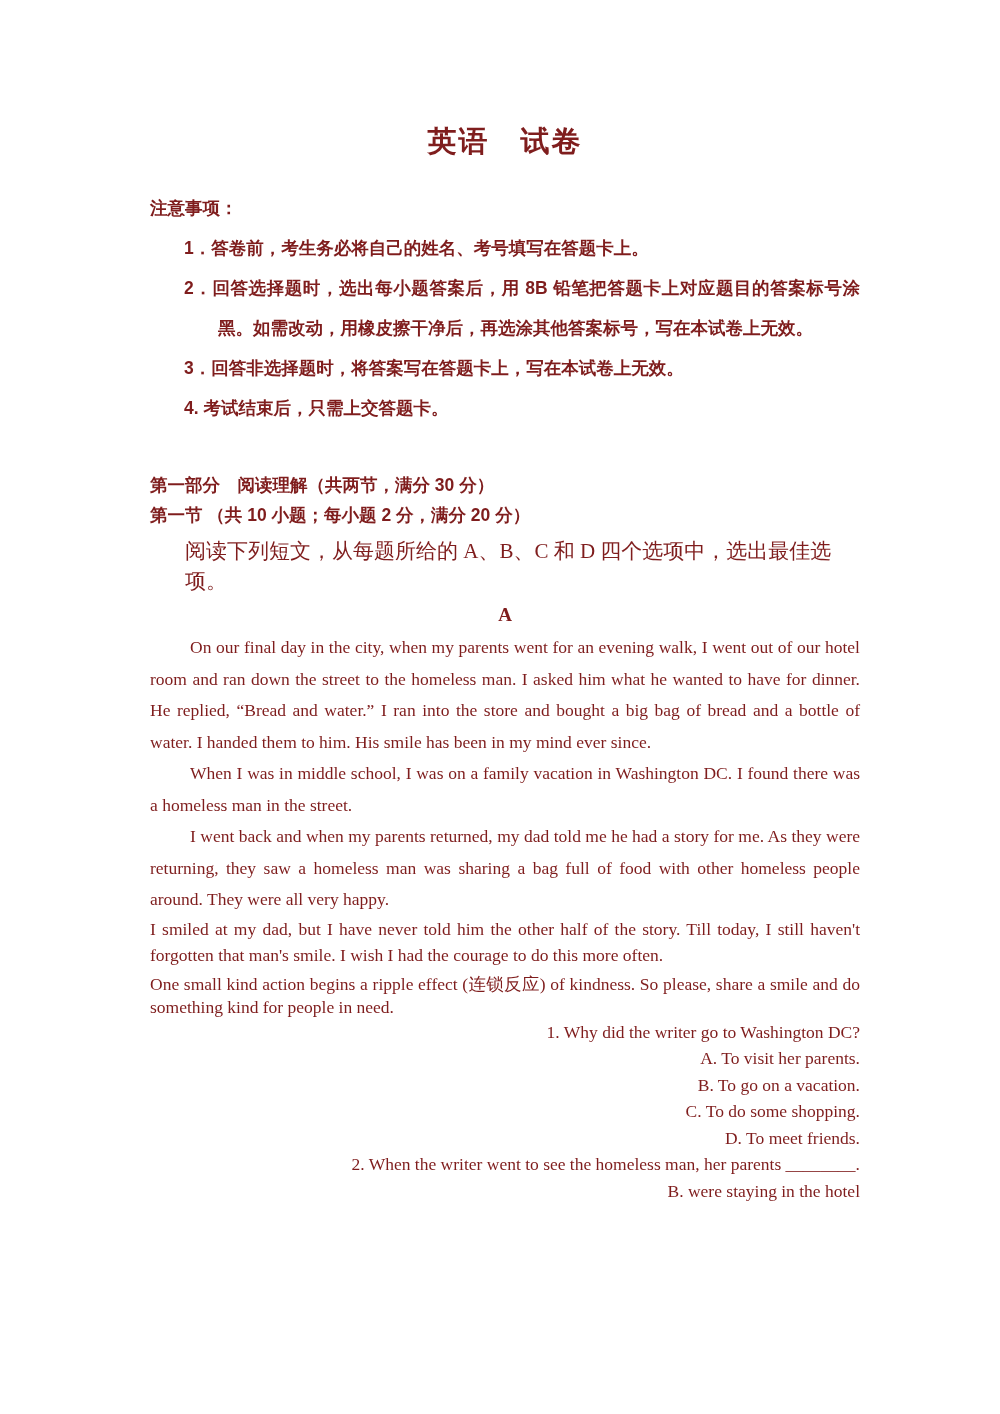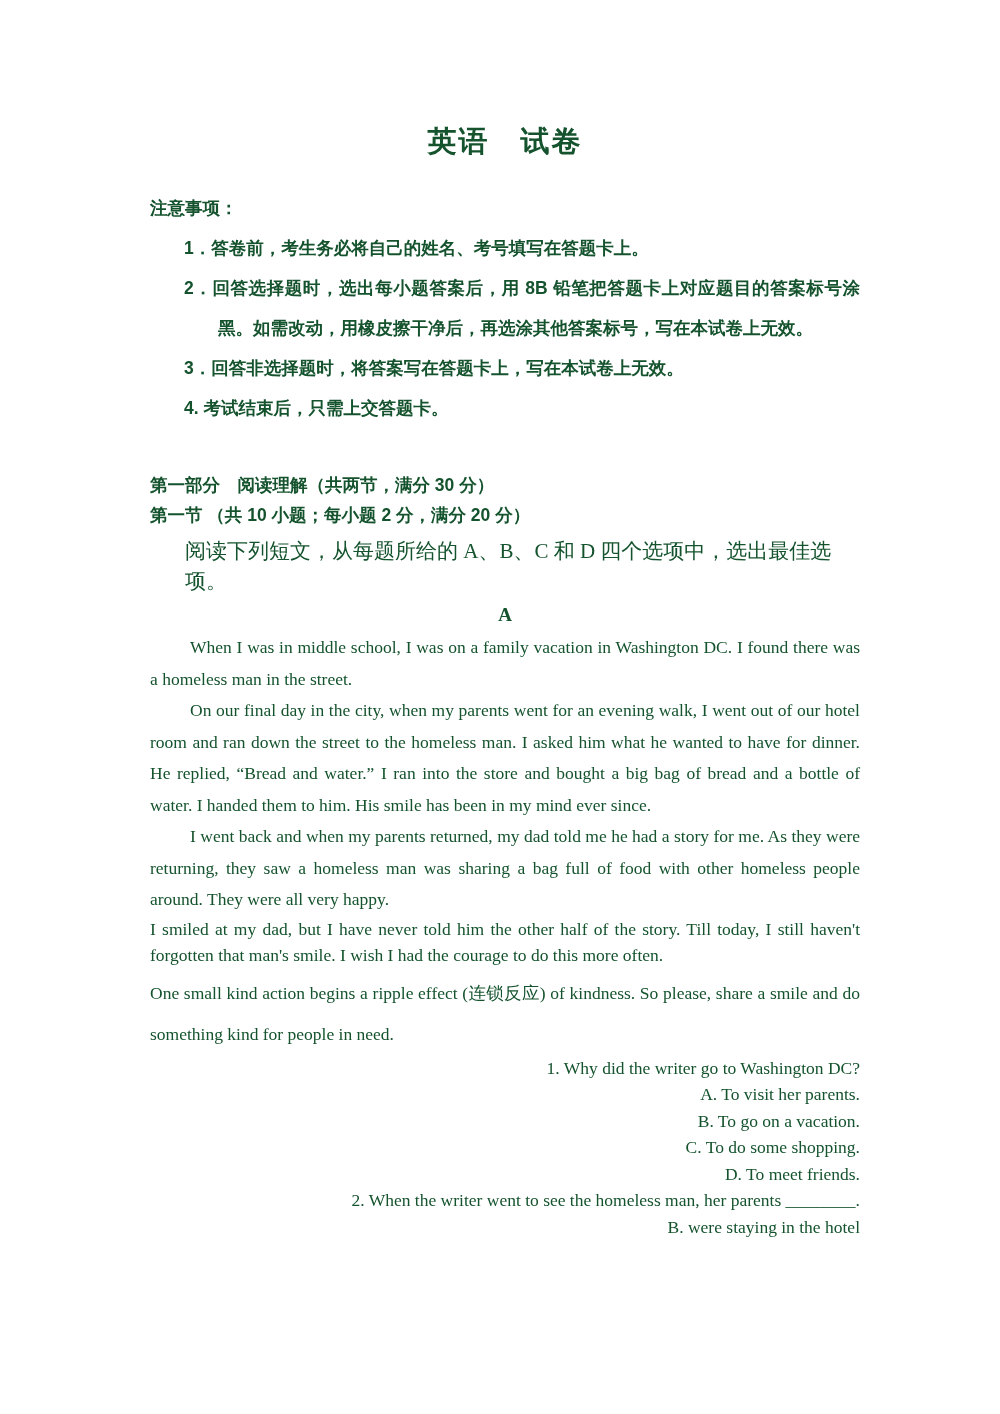--- a/index.html
+++ b/index.html
@@ -2,21 +2,21 @@
 <html><head>
 <meta charset="utf-8">
 <style>
   html, body { margin: 0; padding: 0; background: #ffffff; }
   .sheet {
     position: relative;
     width: 1000px;
     height: 1414px;
     margin: 0 auto;
     background: #ffffff;
-    color: #14532d;
+    color: #7f1d1d;
     box-sizing: border-box;
     padding: 122px 140px 40px 150px;
     overflow: hidden;
     font-family: "Liberation Serif", "DejaVu Serif", serif;
   }
   .doc-title {
     margin: 0 0 26px 0;
     text-align: center;
     font-size: 29px;
     font-weight: bold;
@@ -56,21 +56,21 @@
     margin: 8px 0 6px 0;
     font-family: "Liberation Serif", "DejaVu Serif", serif;
   }
   .passage p {
     margin: 0;
     text-align: justify;
     font-size: 17.5px;
   }
   .p-std { line-height: 31.5px; text-indent: 40px; }
   .p-tight { line-height: 26.5px; text-indent: 0; }
-  .p-loose { line-height: 41px; text-indent: 0; margin-top: 4px !important; }
+  .p-loose { line-height: 23px; text-indent: 0; margin-top: 4px !important; }
   .questions {
     font-size: 17.5px;
     line-height: 26.5px;
     text-align: right;
   }
   .q-stem { margin: 0; }
   .q-option { margin: 0 0 0 22px; }
 </style>
 </head>
 <body>
@@ -89,22 +89,22 @@
 
   <div class="part-block">
     <p class="part-heading">第一部分　阅读理解（共两节，满分 30 分）</p>
     <p class="section-heading">第一节 （共 10 小题；每小题 2 分，满分 20 分）</p>
     <p class="instruction">阅读下列短文，从每题所给的 A、B、C 和 D 四个选项中，选出最佳选项。</p>
   </div>
 
   <div class="passage-label">A</div>
 
   <div class="passage">
+    <p class="p-std">On our final day in the city, when my parents went for an evening walk, I went out of our hotel room and ran down the street to the homeless man. I asked him what he wanted to have for dinner. He replied, “Bread and water.” I ran into the store and bought a big bag of bread and a bottle of water. I handed them to him. His smile has been in my mind ever since.</p>
     <p class="p-std">When I was in middle school, I was on a family vacation in Washington DC. I found there was a homeless man in the street.</p>
-    <p class="p-std">On our final day in the city, when my parents went for an evening walk, I went out of our hotel room and ran down the street to the homeless man. I asked him what he wanted to have for dinner. He replied, “Bread and water.” I ran into the store and bought a big bag of bread and a bottle of water. I handed them to him. His smile has been in my mind ever since.</p>
     <p class="p-std">I went back and when my parents returned, my dad told me he had a story for me. As they were returning, they saw a homeless man was sharing a bag full of food with other homeless people around. They were all very happy.</p>
     <p class="p-tight">I smiled at my dad, but I have never told him the other half of the story. Till today, I still haven't forgotten that man's smile. I wish I had the courage to do this more often.</p>
     <p class="p-loose">One small kind action begins a ripple effect (连锁反应) of kindness. So please, share a smile and do something kind for people in need.</p>
   </div>
 
   <div class="questions">
     <p class="q-stem">1. Why did the writer go to Washington DC?</p>
     <p class="q-option">A. To visit her parents.</p>
     <p class="q-option">B. To go on a vacation.</p>
     <p class="q-option">C. To do some shopping.</p>

